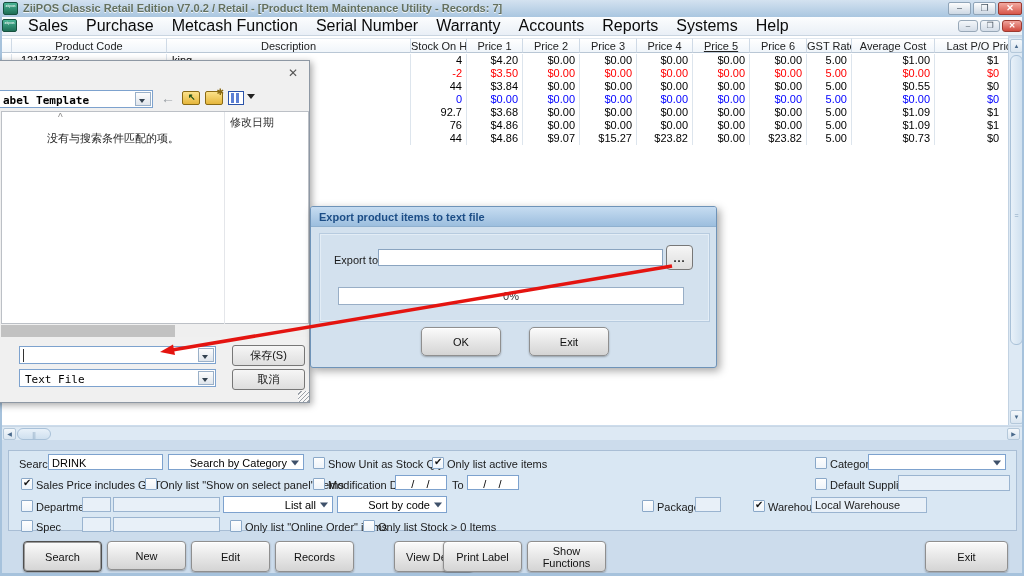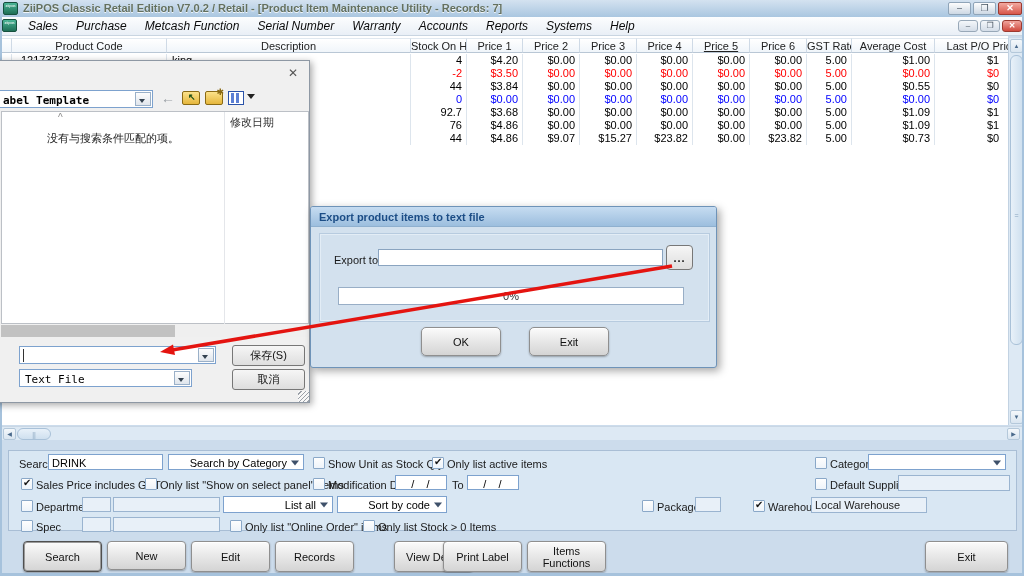--- a/index.html
+++ b/index.html
@@ -12,21 +12,21 @@
   .app-icon{left:3px;top:2px;width:15px;height:13px;border-radius:2px;border:1px solid #15503e;
             background:linear-gradient(#4ab596,#1e6e56);color:#fff;font-size:4px;text-align:center;line-height:6px;overflow:hidden;}
   .title-text{left:23px;top:2px;font-weight:bold;font-size:11px;color:#63705f;text-shadow:0 1px 0 rgba(255,255,255,.8);white-space:nowrap;}
   .win-btn{top:2px;height:13px;border-radius:2px;border:1px solid #8fa4b8;color:#44525f;
            background:linear-gradient(#fdfdfd,#cdd8e4);text-align:center;line-height:11px;font-size:9px;}
   .win-btn.close{background:linear-gradient(#f2a9a0,#d8564a);border-color:#9c3a30;color:#fff;font-weight:bold;}
 
   
   .menubar{left:0;top:17px;width:1024px;height:19px;background:linear-gradient(#fcfdfe,#e9eff6);border-bottom:1px solid #c9d5e1;}
   #menu-items{position:absolute;left:19px;top:0;height:18px;display:flex;align-items:center;}
-  .menu-item{padding:0 9px;font-size:12px;color:#0a0a0a;white-space:nowrap;font-style:italic;}
+  .menu-item{padding:0 9px;font-size:16px;color:#0a0a0a;white-space:nowrap;}
   .mdi-btn{top:3px;height:12px;border-radius:3px;border:1px solid #98a8b8;color:#44525f;
            background:linear-gradient(#f4f7fa,#d4dde8);text-align:center;line-height:10px;font-size:8px;}
   .mdi-btn.close{background:linear-gradient(#f0a49c,#d04a3e);border-color:#9c3a30;color:#fff;font-weight:bold;}
 
   
   .table-bg{left:2px;top:36px;width:1006px;height:389px;background:#fff;overflow:hidden;}
   .th{position:absolute;top:2px;height:15px;line-height:14px;text-align:center;color:#222;overflow:hidden;white-space:nowrap;
       background:linear-gradient(#ffffff,#f0f5fa);border-right:1px solid #cfdae6;border-bottom:1px solid #b9c7d5;border-top:1px solid #e0e8f0;box-sizing:border-box;}
   .tr{position:absolute;left:0;height:13px;width:1006px;}
   .td{position:absolute;top:0;height:13px;line-height:12px;border-right:1px solid #dde5ed;box-sizing:border-box;overflow:hidden;white-space:nowrap;}
@@ -306,21 +306,21 @@
   <div class="abs field" style="left:802px;top:46px;width:116px;height:16px;color:#222;">Local Warehouse</div>
 </div>
 
 <div id="btn-row">
     <div class="abs btn action focused" style="left: 23px; top: 541px; width: 79px; height: 31px;">Search</div>
     <div class="abs btn action" style="left: 107px; top: 541px; width: 79px; height: 29px;">New</div>
     <div class="abs btn action" style="left: 191px; top: 541px; width: 79px; height: 31px;">Edit</div>
     <div class="abs btn action" style="left: 275px; top: 541px; width: 79px; height: 31px;">Records</div>
     <div class="abs btn action" style="left: 359px; top: 541px; width: 79px; height: 31px; margin-left: 35px;">View Detail</div>
     <div class="abs btn action" style="left: 443px; top: 541px; width: 79px; height: 31px;">Print Label</div>
-    <div class="abs btn action" style="left: 527px; top: 541px; width: 79px; height: 31px;">Items Functions</div>
+    <div class="abs btn action" style="left: 527px; top: 541px; width: 79px; height: 31px;">Show Functions</div>
   </div>
 <div class="abs btn" style="left:925px;top:541px;width:83px;height:31px;">Exit</div>
 
 <div class="abs save-dialog">
   <div class="abs sd-close" style="left:437px;top:6px;">✕</div>
 
   <div class="abs txt" style="left:130px;top:29px;width:172px;height:18px;padding:0;">
     <span class="abs mono" style="left:21px;top:3px;font-weight:bold;">abel Template</span>
     <span class="combo-arr"></span>
   </div>
@@ -346,21 +346,21 @@
   <div class="abs" style="left:150px;top:264px;width:308px;height:12px;background:#efefef;">
     <div class="abs" style="left:0;top:0;width:174px;height:12px;background:#c2c2c2;"></div>
   </div>
 
   <div class="abs txt" style="left:168px;top:285px;width:197px;height:18px;padding:0;">
     <span class="abs" style="left:3px;top:2px;width:1px;height:13px;background:#333;"></span>
     <span class="abs mono" style="left:6px;top:3px;"></span>
     <span class="combo-arr"></span>
   </div>
   <div class="abs grey-btn" style="left:381px;top:284px;width:73px;height:21px;">保存(S)</div>
-  <div class="abs txt" style="left:168px;top:308px;width:173px;height:18px;padding:0;">
+  <div class="abs txt" style="left:168px;top:308px;width:197px;height:18px;padding:0;">
     <span class="abs mono" style="left:5px;top:3px;">Text File</span>
     <span class="combo-arr"></span>
   </div>
   <div class="abs grey-btn" style="left:381px;top:308px;width:73px;height:21px;">取消</div>
   <div class="abs grip" style="left:447px;top:330px;width:11px;height:11px;"></div>
 </div>
 
 <div class="abs export-dialog">
   <div class="ed-title">Export product items to text file</div>
   <div class="ed-group" style="left:8px;top:26px;width:389px;height:87px;"></div>

